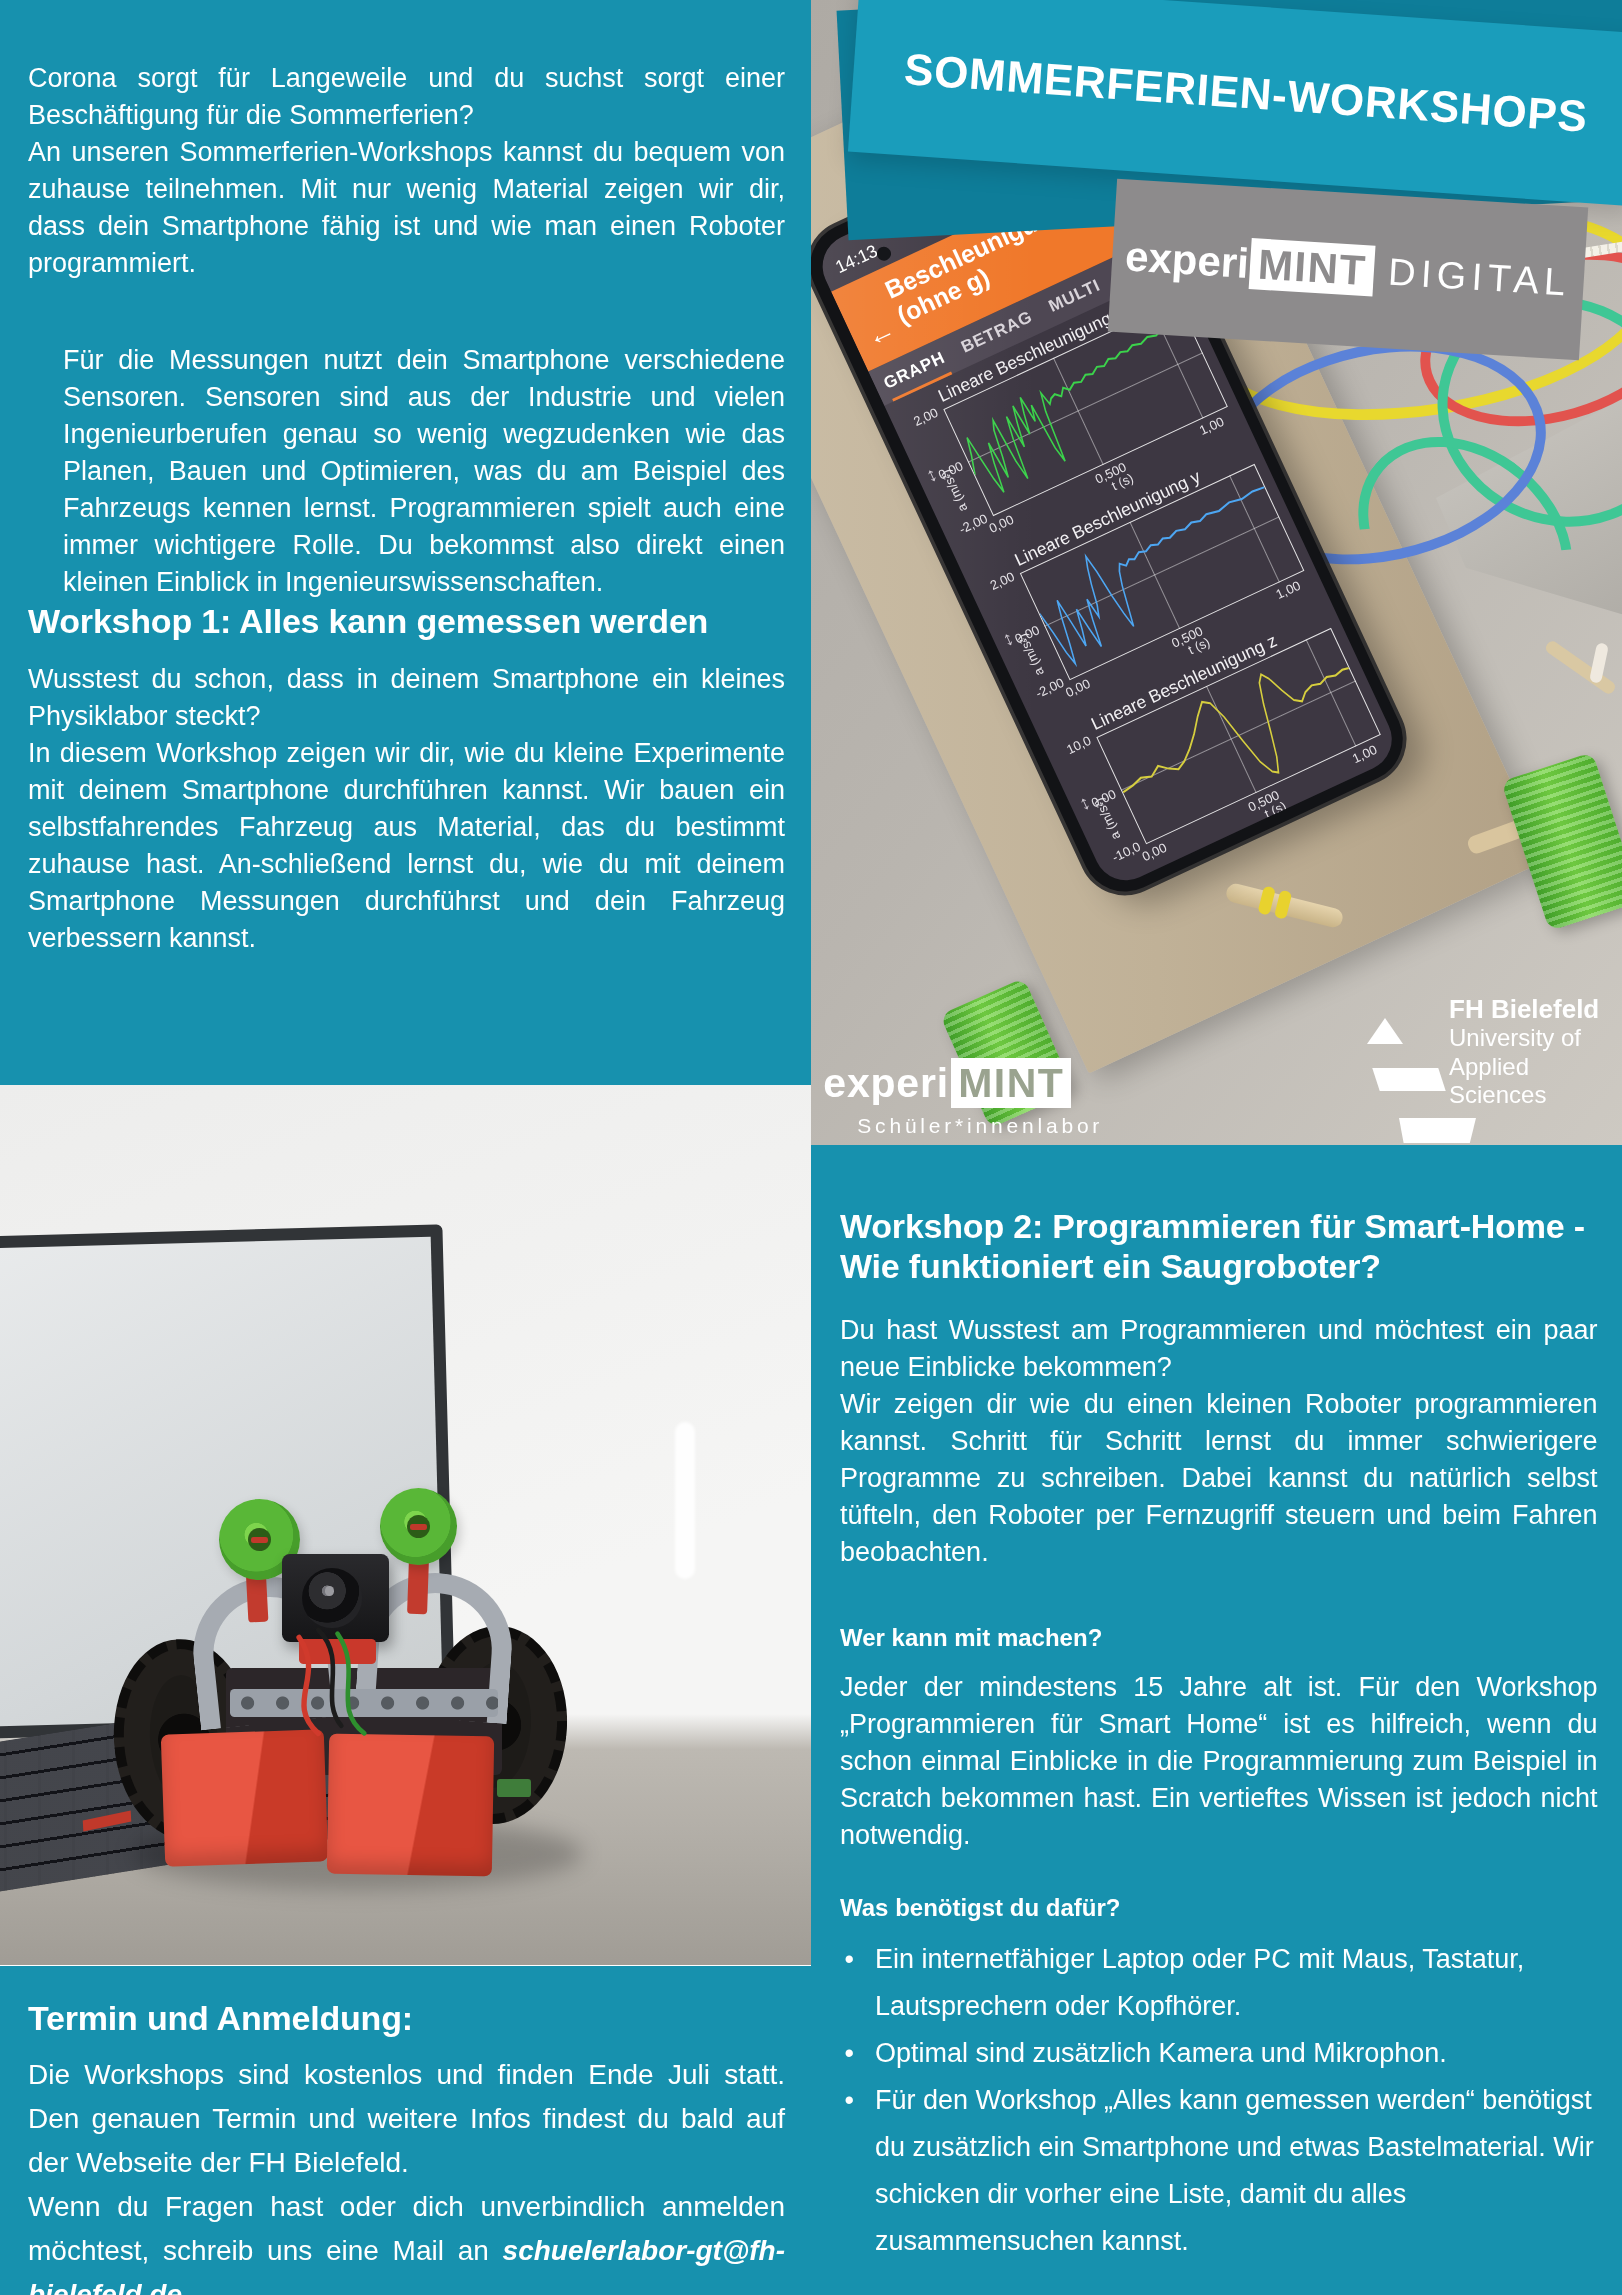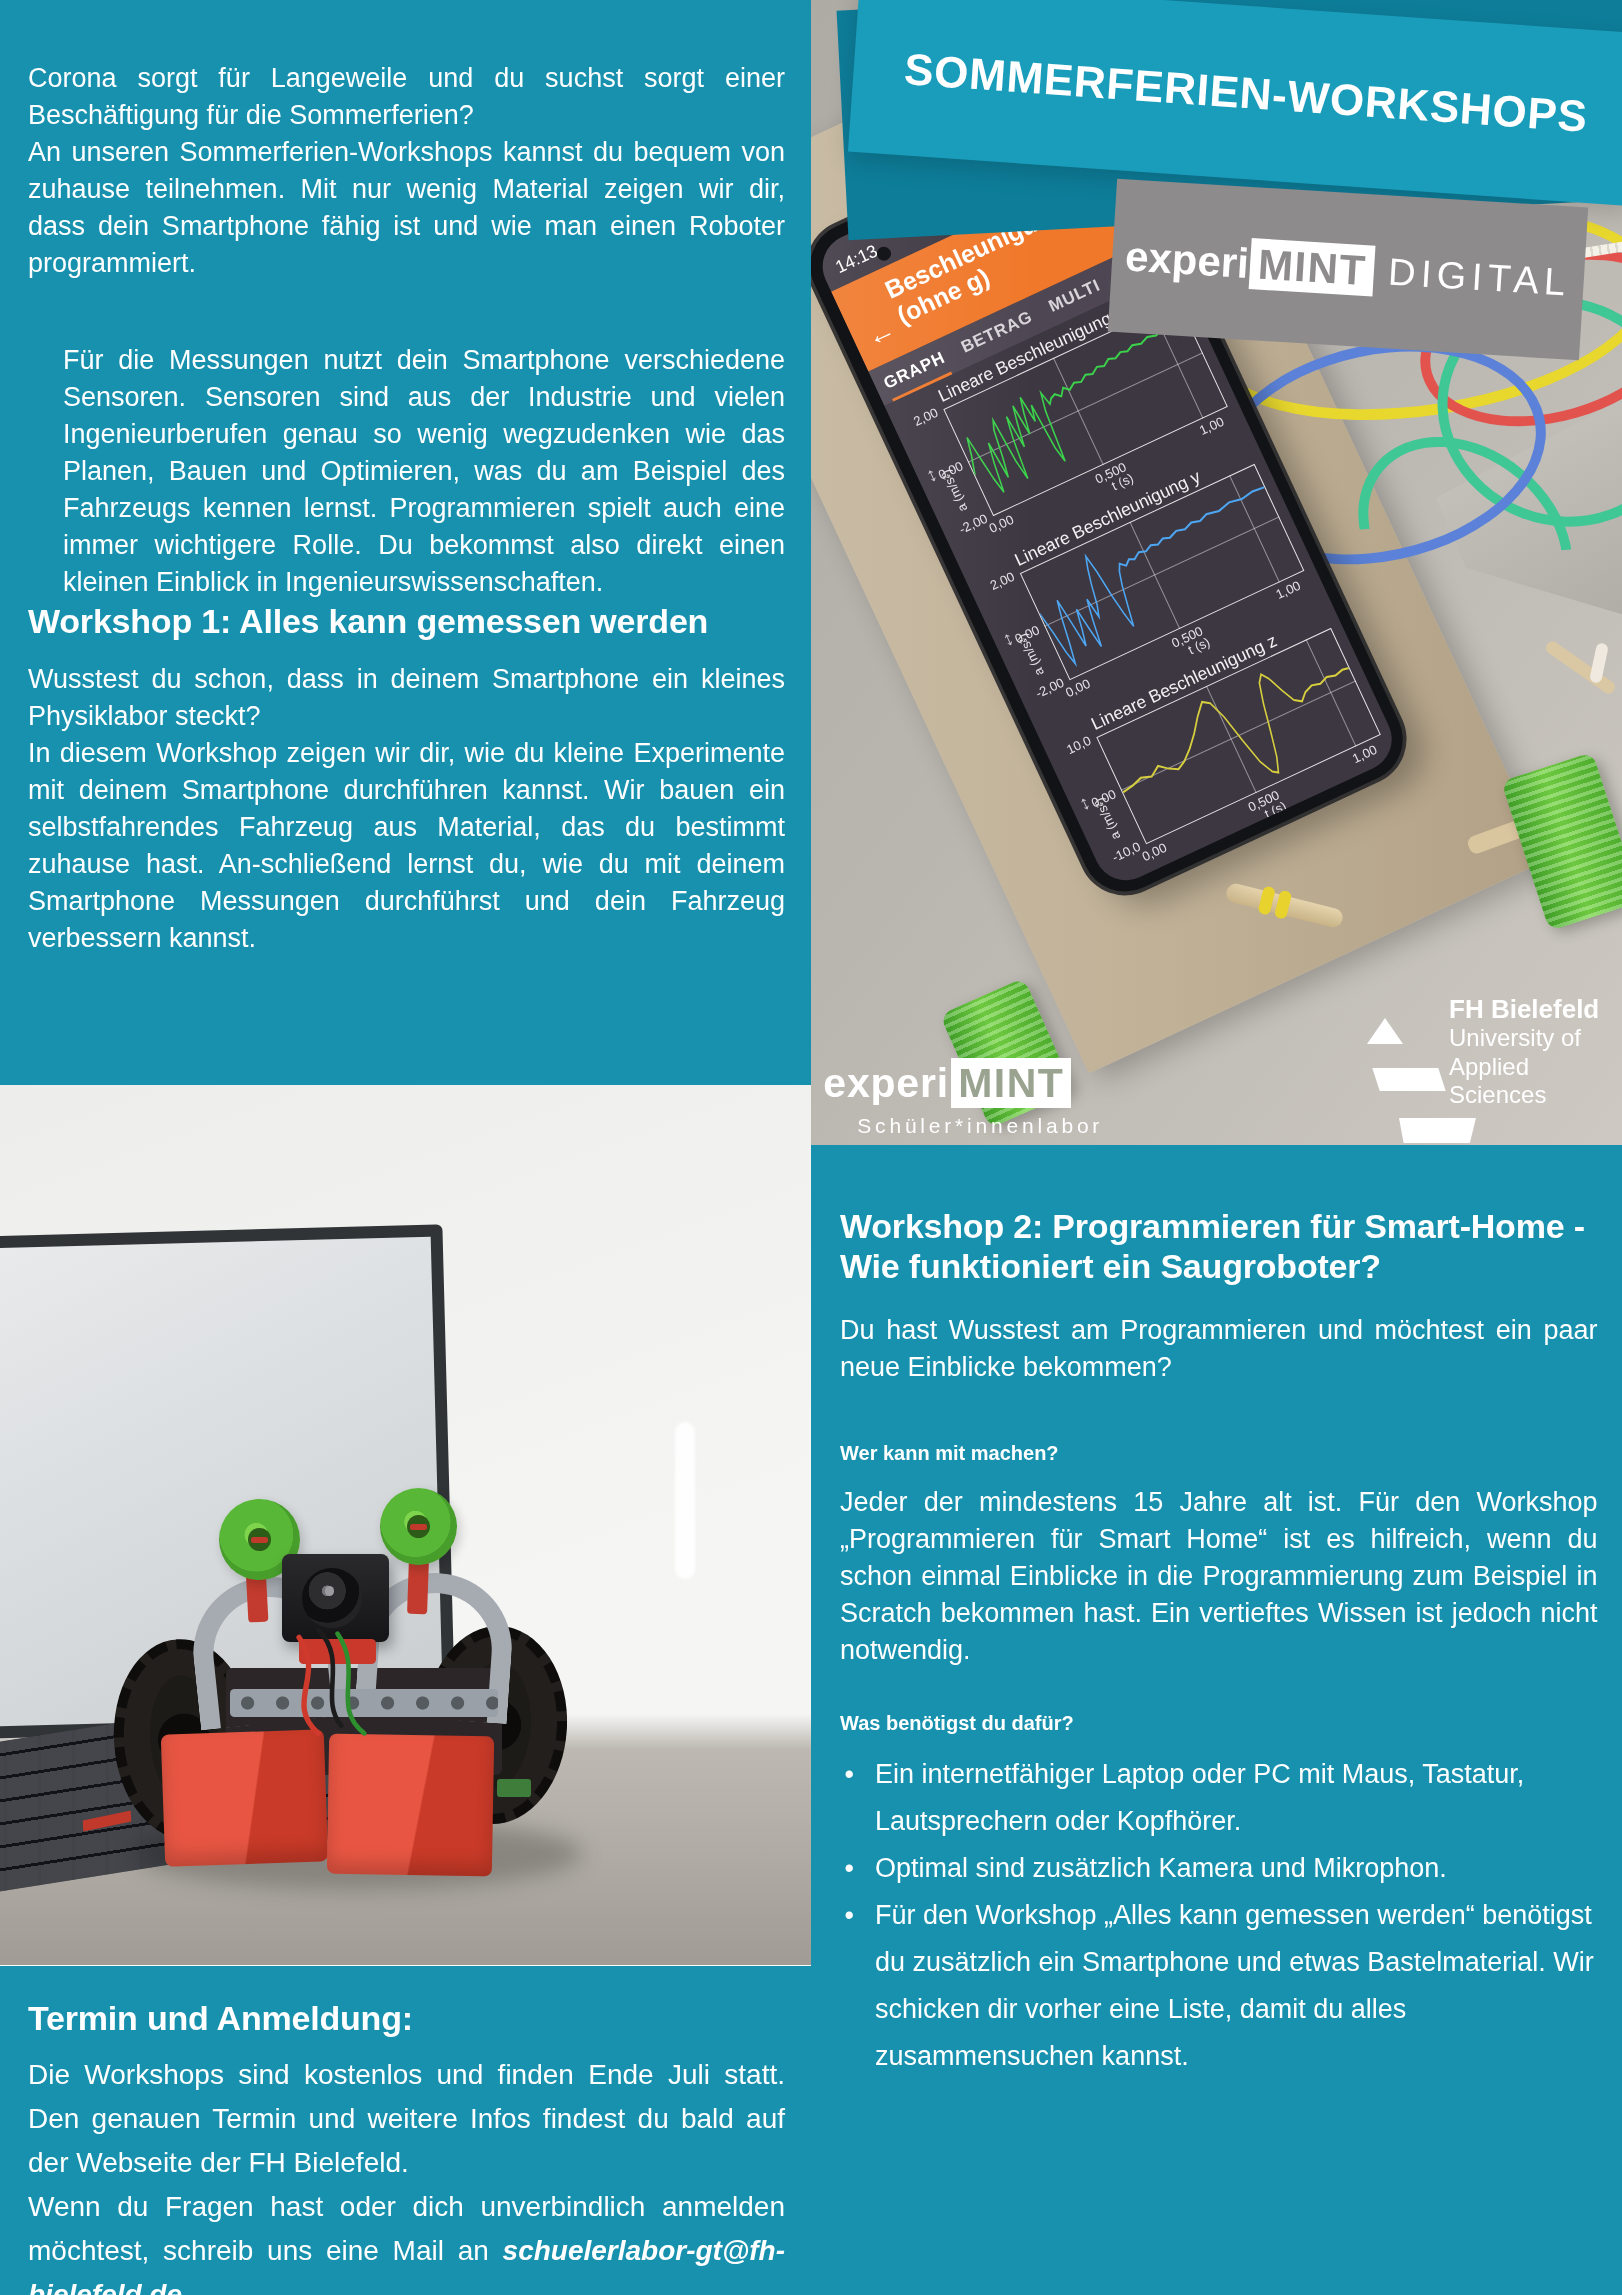--- a/index.html
+++ b/index.html
@@ -9,21 +9,21 @@
   
   .teal{position:absolute;background:#1791ae;}
   .lt{left:0;top:0;width:811px;height:1085px;padding:60px 26px 0 28px;box-sizing:border-box;}
   .lb{left:0;top:1966px;width:811px;height:330px;padding:32px 26px 0 28px;box-sizing:border-box;}
   .rb{left:811px;top:1145px;width:811px;height:1150px;padding:61px 24.5px 0 29px;box-sizing:border-box;}
 
   .body{font-size:27px;line-height:37px;margin:0;color:#fff;}
   .just{text-align:justify;}
   .blk{display:block;}
   h2.h{font-size:34px;line-height:40px;font-weight:700;margin:0;color:#fff;letter-spacing:-0.2px;}
-  h3.h2{font-size:20px;line-height:38px;font-weight:700;margin:0;color:#fff;}
+  h3.h2{font-size:24px;line-height:38px;font-weight:700;margin:0;color:#fff;}
   .mt-p2{margin-top:60px;margin-left:35px;}
   .mt-w1{margin-top:91px;}
   .mt-w1b{margin-top:20px;}
   .lb .body{font-size:28px;line-height:44px;margin-top:15.3px;}
   .em{font-weight:700;font-style:italic;}
   .rb .hblock{margin:0;}
   .rb .p-main{margin-top:26px;}
   .rb .wer-h{margin-top:48px;}
   .rb .wer-b{margin-top:12.3px;}
   .rb .was-h{margin-top:35px;}
@@ -379,20 +379,21 @@
     </div>
   </section>
 
   <section class="teal rb">
     <h2 class="h hblock">
       <span class="blk">Workshop 2: Programmieren für Smart-Home -</span>
       <span class="blk">Wie funktioniert ein Saugroboter?</span>
     </h2>
     <p class="body just p-main">
       <span class="blk">Du hast Wusstest am Programmieren und möchtest ein paar neue Einblicke bekommen?</span>
+      <span class="blk">Wir zeigen dir wie du einen kleinen Roboter programmieren kannst. Schritt für Schritt lernst du immer schwierigere Programme zu schreiben. Dabei kannst du natürlich selbst tüfteln, den Roboter per Fernzugriff steuern und beim Fahren beobachten.</span>
     </p>
     <h3 class="h2 wer-h">Wer kann mit machen?</h3>
     <p class="body just wer-b">Jeder der mindestens 15 Jahre alt ist. Für den Workshop „Programmieren für Smart Home“ ist es hilfreich, wenn du schon einmal Einblicke in die Programmierung zum Beispiel in Scratch bekommen hast. Ein vertieftes Wissen ist jedoch nicht notwendig.</p>
     <h3 class="h2 was-h">Was benötigst du dafür?</h3>
     <div class="bullets">
       <div class="bullet">
         <span class="dot">•</span>
         <span>Ein internetfähiger Laptop oder PC mit Maus, Tastatur, Lautsprechern oder Kopfhörer.</span>
       </div>
       <div class="bullet">

